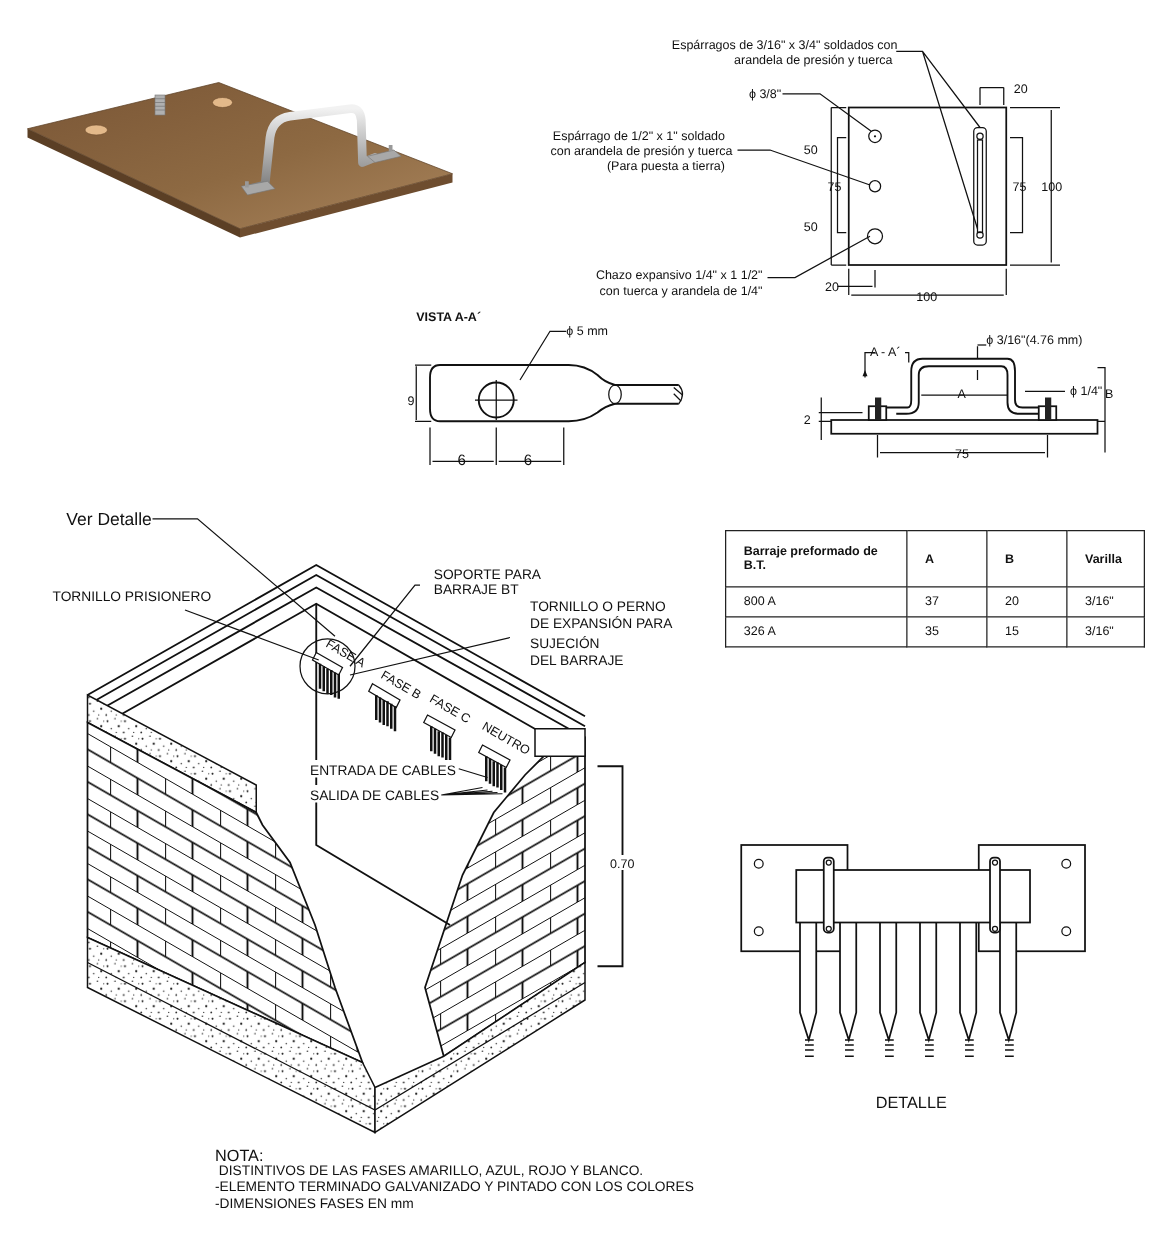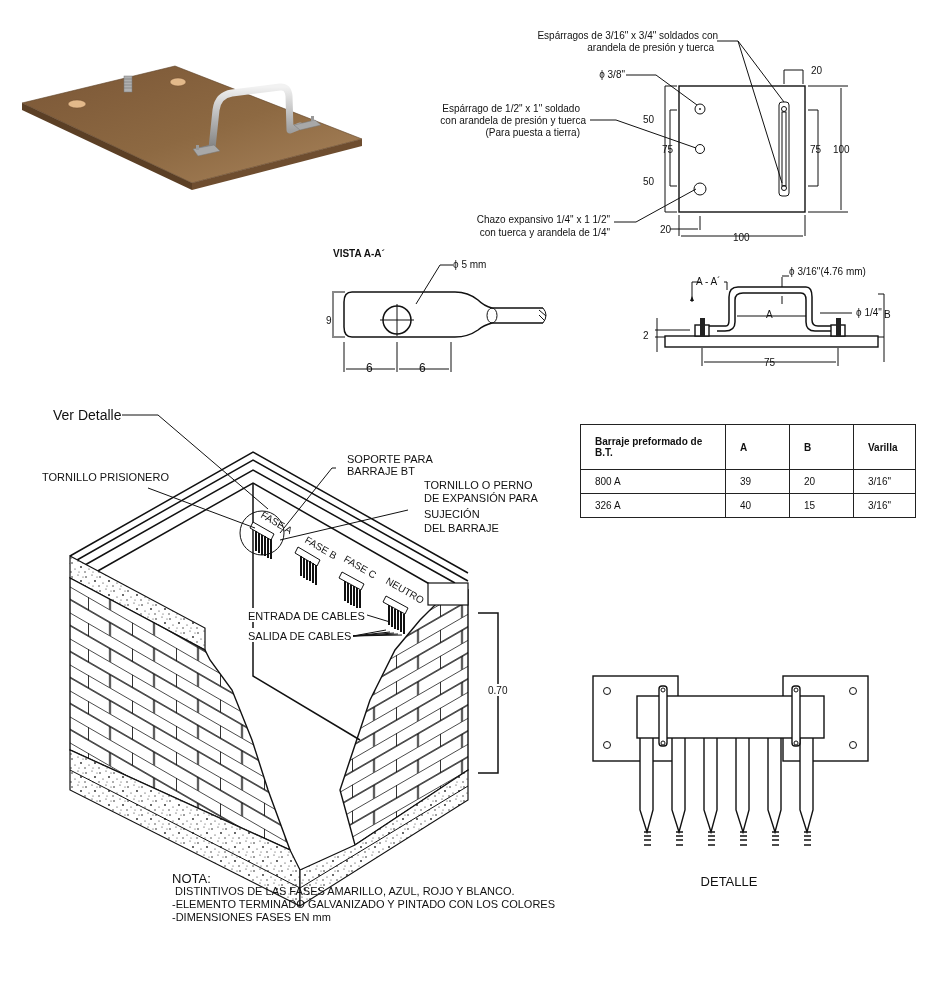--- a/index.html
+++ b/index.html
@@ -14,21 +14,21 @@
   .s14 { font-size: 14px; }
   .b { font-weight: bold; }
   .ln { stroke: #111; stroke-width: 1; fill: none; }
   .ln15 { stroke: #111; stroke-width: 1.5; fill: none; }
   .box { stroke: #111; stroke-width: 1.4; fill: #fff; }
   #spec-table { position: absolute; left: 580px; top: 424px; border-collapse: collapse;
                 font-family: "Liberation Sans", sans-serif; font-size: 10px; }
   #spec-table td, #spec-table th { border: 1.5px solid #222; padding: 3px 14px; text-align: left; }
   #spec-table th { font-weight: bold; height: 38px; vertical-align: middle; }
   #spec-table td { height: 17px; }
-  .note { position: absolute; left: 172px; top: 872px; font-size: 11px; line-height: 13px; }
+  .note { position: absolute; left: 172px; top: 918px; font-size: 11px; line-height: 13px; }
   .note .title { font-size: 13px; }
 </style>
 </head>
 <body>
 
 <svg width="927" height="1000" viewBox="0 0 927 1000">
   <defs>
     <linearGradient id="plateGrad" x1="0" y1="0" x2="1" y2="1">
       <stop offset="0" stop-color="#7a5636"></stop>
       <stop offset="0.55" stop-color="#8d6942"></stop>
@@ -248,27 +248,27 @@
 <table id="spec-table">
   <tbody>
       <tr>
     <th style="width:116px">Barraje preformado de B.T.</th>
     <th style="width:35px">A</th>
     <th style="width:35px">B</th>
     <th style="width:33px">Varilla</th>
   </tr>
   <tr>
     <td>800 A</td>
-    <td>39</td>
+    <td>37</td>
     <td>20</td>
     <td>3/16"</td>
   </tr>
   <tr>
     <td>326 A</td>
-    <td>40</td>
+    <td>35</td>
     <td>15</td>
     <td>3/16"</td>
   </tr>
 </tbody>
   </table>
 
 <div class="note">
   <div class="title">NOTA:</div>
   <div style="white-space:pre"> DISTINTIVOS DE LAS FASES AMARILLO, AZUL, ROJO Y BLANCO.</div>
   <div>-ELEMENTO TERMINADO GALVANIZADO Y PINTADO CON LOS COLORES</div>

